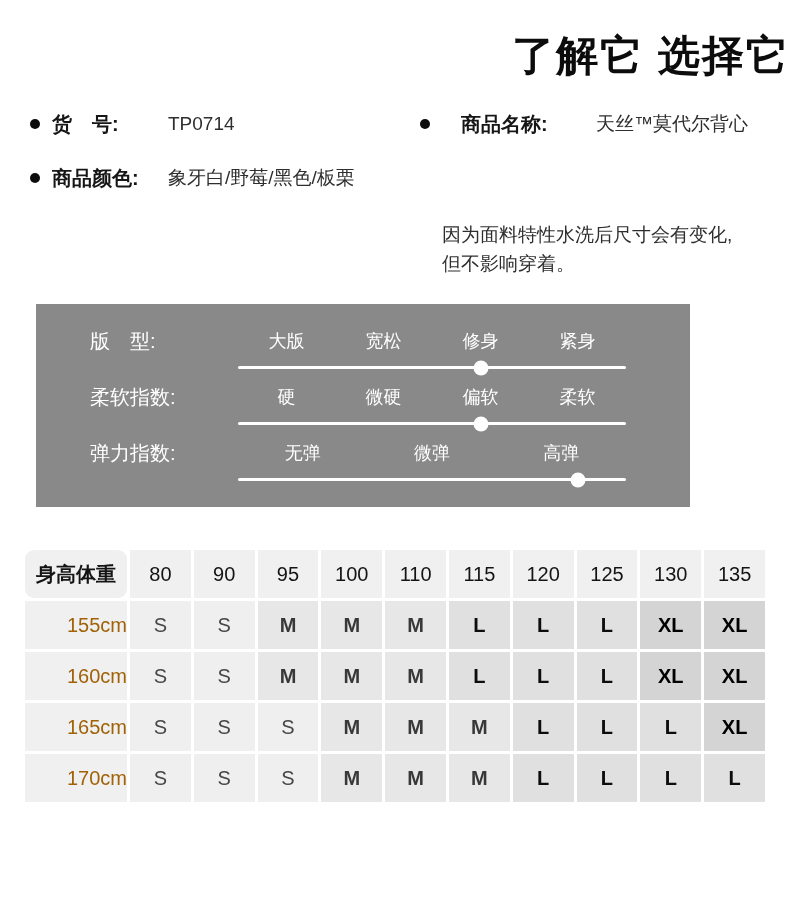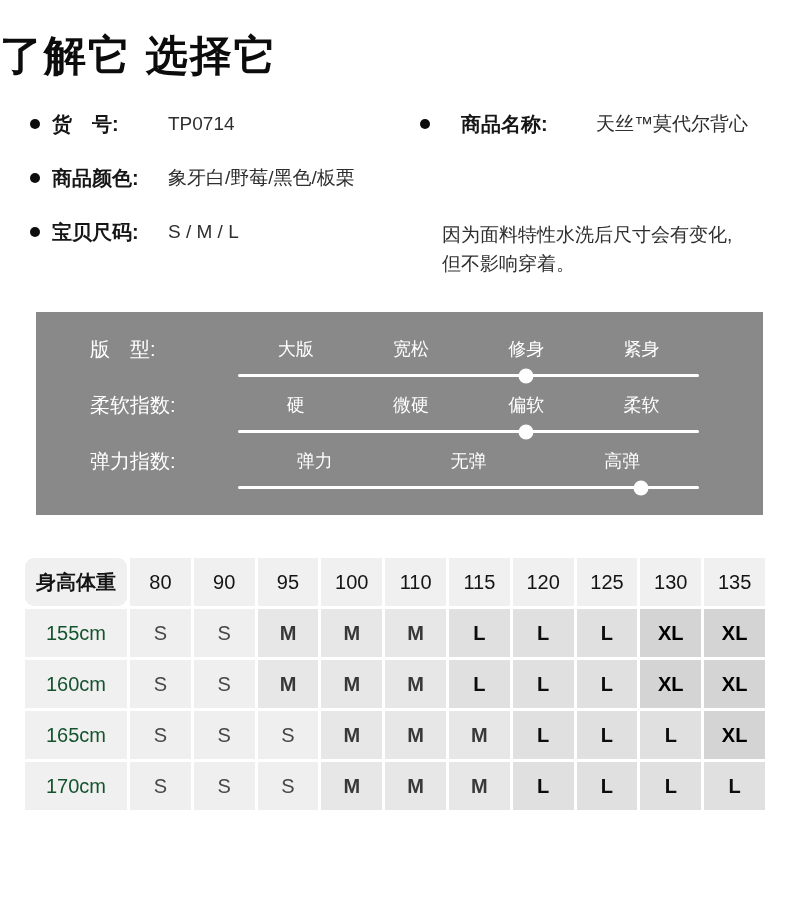--- a/index.html
+++ b/index.html
@@ -7,21 +7,21 @@
   body {
     width: 790px; height: 917px;
     margin: 0 auto;
     font-family: "Liberation Sans", "DejaVu Sans", sans-serif;
     color: #222;
     overflow: hidden;
   }
 
   
   .page-title {
-    text-align: left;
+    text-align: right;
     font-size: 42px;
     font-weight: 700;
     letter-spacing: 2px;
     color: #0c0c0c;
     padding-top: 30px;
     line-height: 52px;
   }
 
   
   .info {
@@ -46,22 +46,22 @@
     font-size: 19px; line-height: 28px;
     color: #2e2e2e; margin-left: 16px; white-space: nowrap; text-align: center;
   }
   .info-note {
     font-size: 19px; line-height: 29px; color: #2e2e2e;
     margin: 2px 0 0 22px;
   }
 
   
   .panel {
-    width: 727px;
-    margin: 34px 0 0 36px;
+    width: 654px;
+    margin: 26px 0 0 36px;
     background: #898989;
     padding: 24px 0 26px 0;
   }
   .slider-row {
     display: flex; align-items: flex-start;
     padding: 0 64px 0 54px;
     margin-top: 15px;
   }
   .slider-row:first-child { margin-top: 0; }
   .slider-label {
@@ -99,21 +99,21 @@
   .size-table th, .size-table td {
     height: 48px;
     text-align: center; vertical-align: middle;
     font-size: 20px;
   }
   .size-table thead th {
     background: #f0f0f0; font-weight: 400; color: #141414;
   }
   .size-table thead th.col-label { font-weight: 700; width: 102px; border-radius: 9px; }
   .size-table tbody th.row-label {
-    background: #f0f0f0; font-weight: 400; color: #14532d;
+    background: #f0f0f0; font-weight: 400; color: #a16207; text-align: right;
   }
   .sz-S  { background: #efefef; color: #474747; font-weight: 400; }
   .sz-M  { background: #e7e7e7; color: #383838; font-weight: 700; }
   .sz-L  { background: #e0e0e0; color: #0d0d0d; font-weight: 700; }
   .sz-XL { background: #d4d4d4; color: #000000; font-weight: 700; }
 </style>
 </head>
 <body>
 
 <h1 class="page-title">了解它 选择它</h1>
@@ -123,25 +123,20 @@
   <div>
     <div class="info-item mb-lg">
       <span class="bullet"></span>
       <span class="info-label">货　号:</span>
       <span class="info-value">TP0714</span>
     </div>
     <div class="info-item mb-lg">
       <span class="bullet"></span>
       <span class="info-label">商品颜色:</span>
       <span class="info-value">象牙白/野莓/黑色/板栗</span>
-    </div>
-    <div class="info-item">
-      <span class="bullet"></span>
-      <span class="info-label">宝贝尺码:</span>
-      <span class="info-value">S / M / L</span>
     </div>
   </div>
 
   <div>
     <div class="info-item mb-xl">
       <span class="bullet"></span>
       <span class="info-label">商品名称:</span>
       <span class="info-value">天丝™莫代尔背心</span>
     </div>
     <div>
@@ -179,22 +174,22 @@
       </div>
       <div class="slider-track">
         <span class="slider-dot" style="left: 62.5%;"></span>
       </div>
     </div>
   </div>
   <div class="slider-row">
     <div class="slider-label">弹力指数:</div>
     <div class="slider-body">
       <div class="slider-opts">
-        <span>弹力</span>
         <span>无弹</span>
+        <span>微弹</span>
         <span>高弹</span>
       </div>
       <div class="slider-track">
         <span class="slider-dot" style="left: 87.5%;"></span>
       </div>
     </div>
   </div>
 </div>
 
 <table class="size-table">

